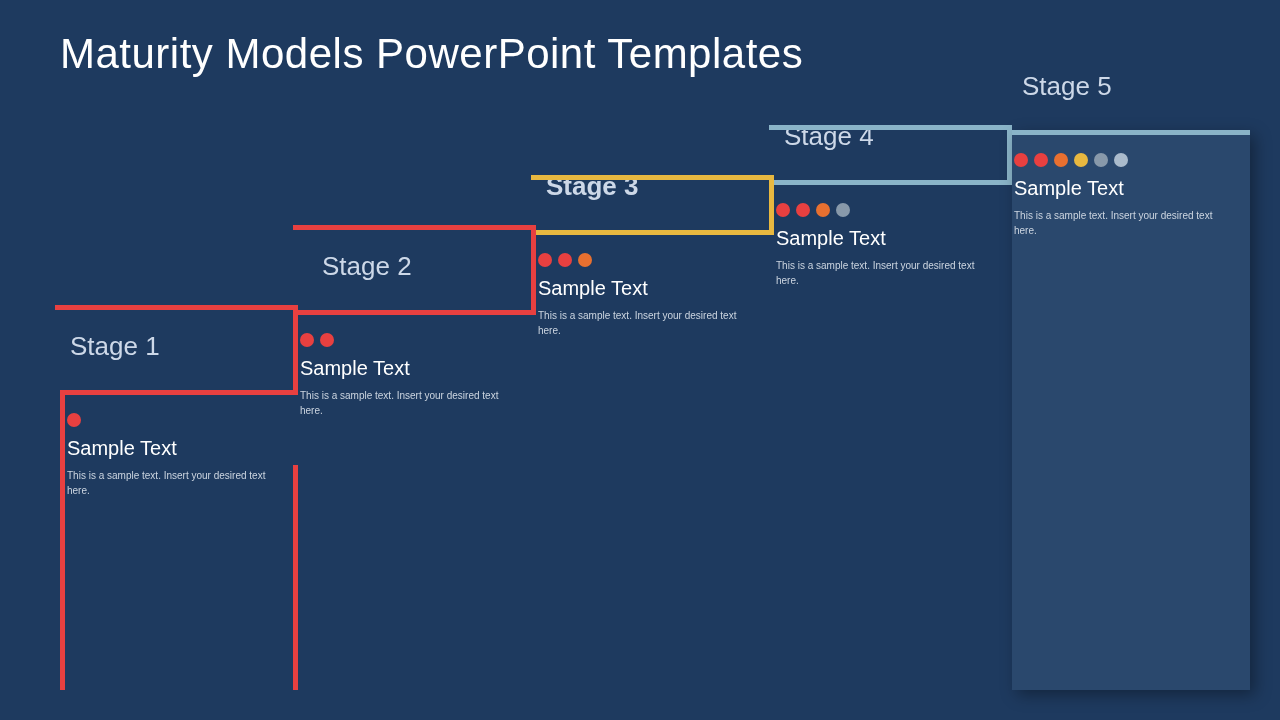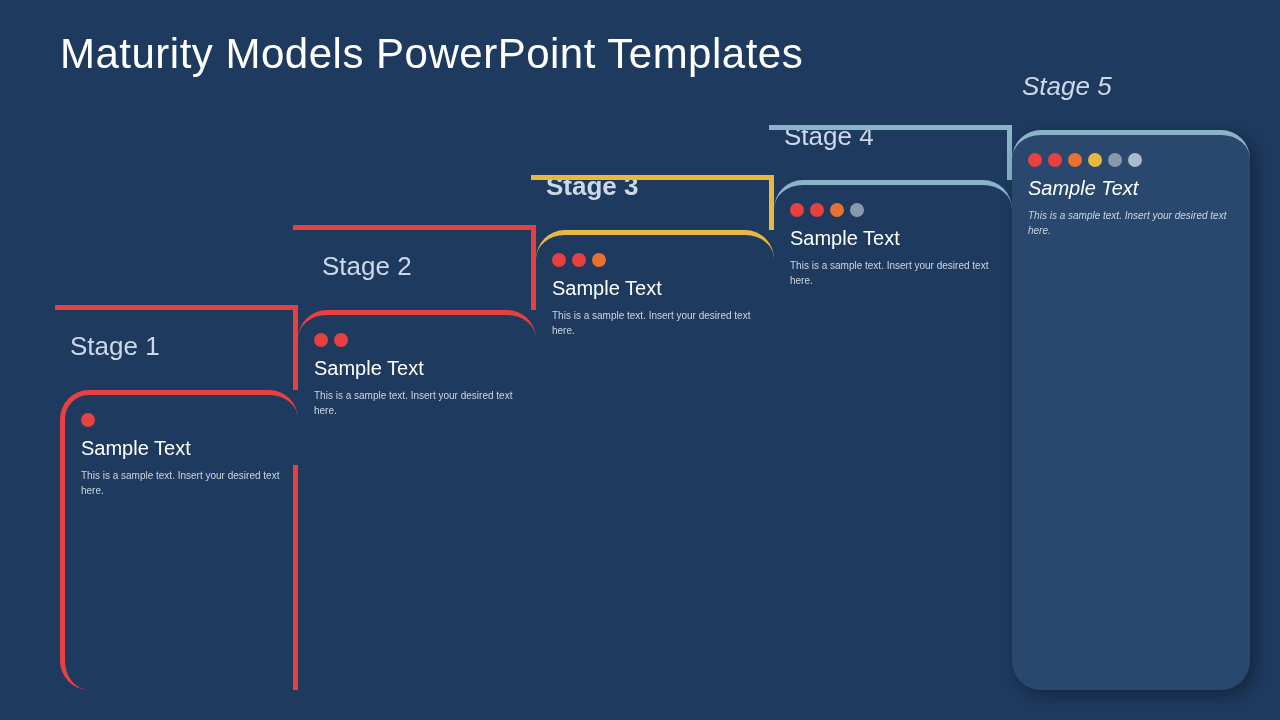--- a/index.html
+++ b/index.html
@@ -45,23 +45,22 @@
       color: #cdd8e8;
       font-size: 26px;
       font-weight: 400;
       margin-bottom: 8px;
       white-space: nowrap;
     }
 
     .stage-box {
       position: relative;
       width: 100%;
-      padding: 12px 14px 16px 16px;
+      padding: 12px 14px 16px 2px;
       background-color: rgba(255,255,255,0.07);
-      border-radius: 29px;
     }
 
     
     .stage-box::before {
       content: '';
       position: absolute;
       top: 0;
       left: 0;
     }
 
@@ -109,21 +108,21 @@
       background: rgba(100,140,180,0.15);
       padding-top: 14px;
       box-shadow: 4px 4px 12px rgba(0,0,0,0.3);
     }
 
     
     .stage-1 { justify-content: flex-start; }
     .stage-2 { justify-content: flex-end; }
     .stage-3 { justify-content: flex-end; }
     .stage-4 { justify-content: flex-end; margin-top: 24px; }
-    .stage-5 { justify-content: flex-end; font-style: italic; }
+    .stage-5 { justify-content: flex-end; }
 
     .stage-1 .stage-label { position: absolute; bottom: 320px; left: 10px; }
     .stage-2 .stage-label { position: absolute; bottom: 400px; left: 24px; margin-top: 24px; }
     .stage-3 .stage-label { position: absolute; bottom: 480px; left: 10px; font-weight: bold; }
     .stage-4 .stage-label { position: absolute; bottom: 530px; left: 10px; }
     .stage-5 .stage-label { position: absolute; bottom: 580px; left: 10px; }
 
     .stage-1 .stage-box { height: 300px; }
     .stage-2 .stage-box { height: 380px; }
     .stage-3 .stage-box { height: 460px; }

